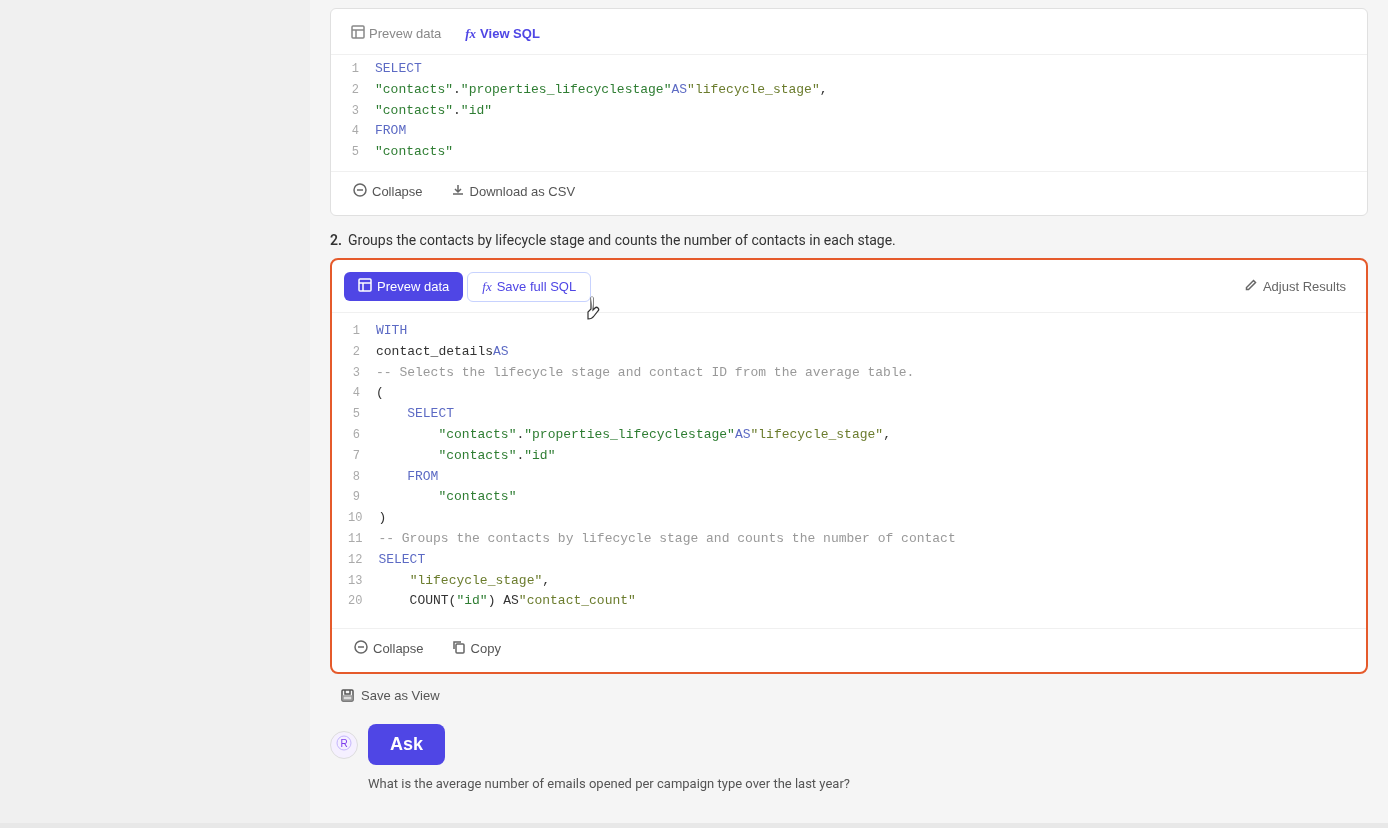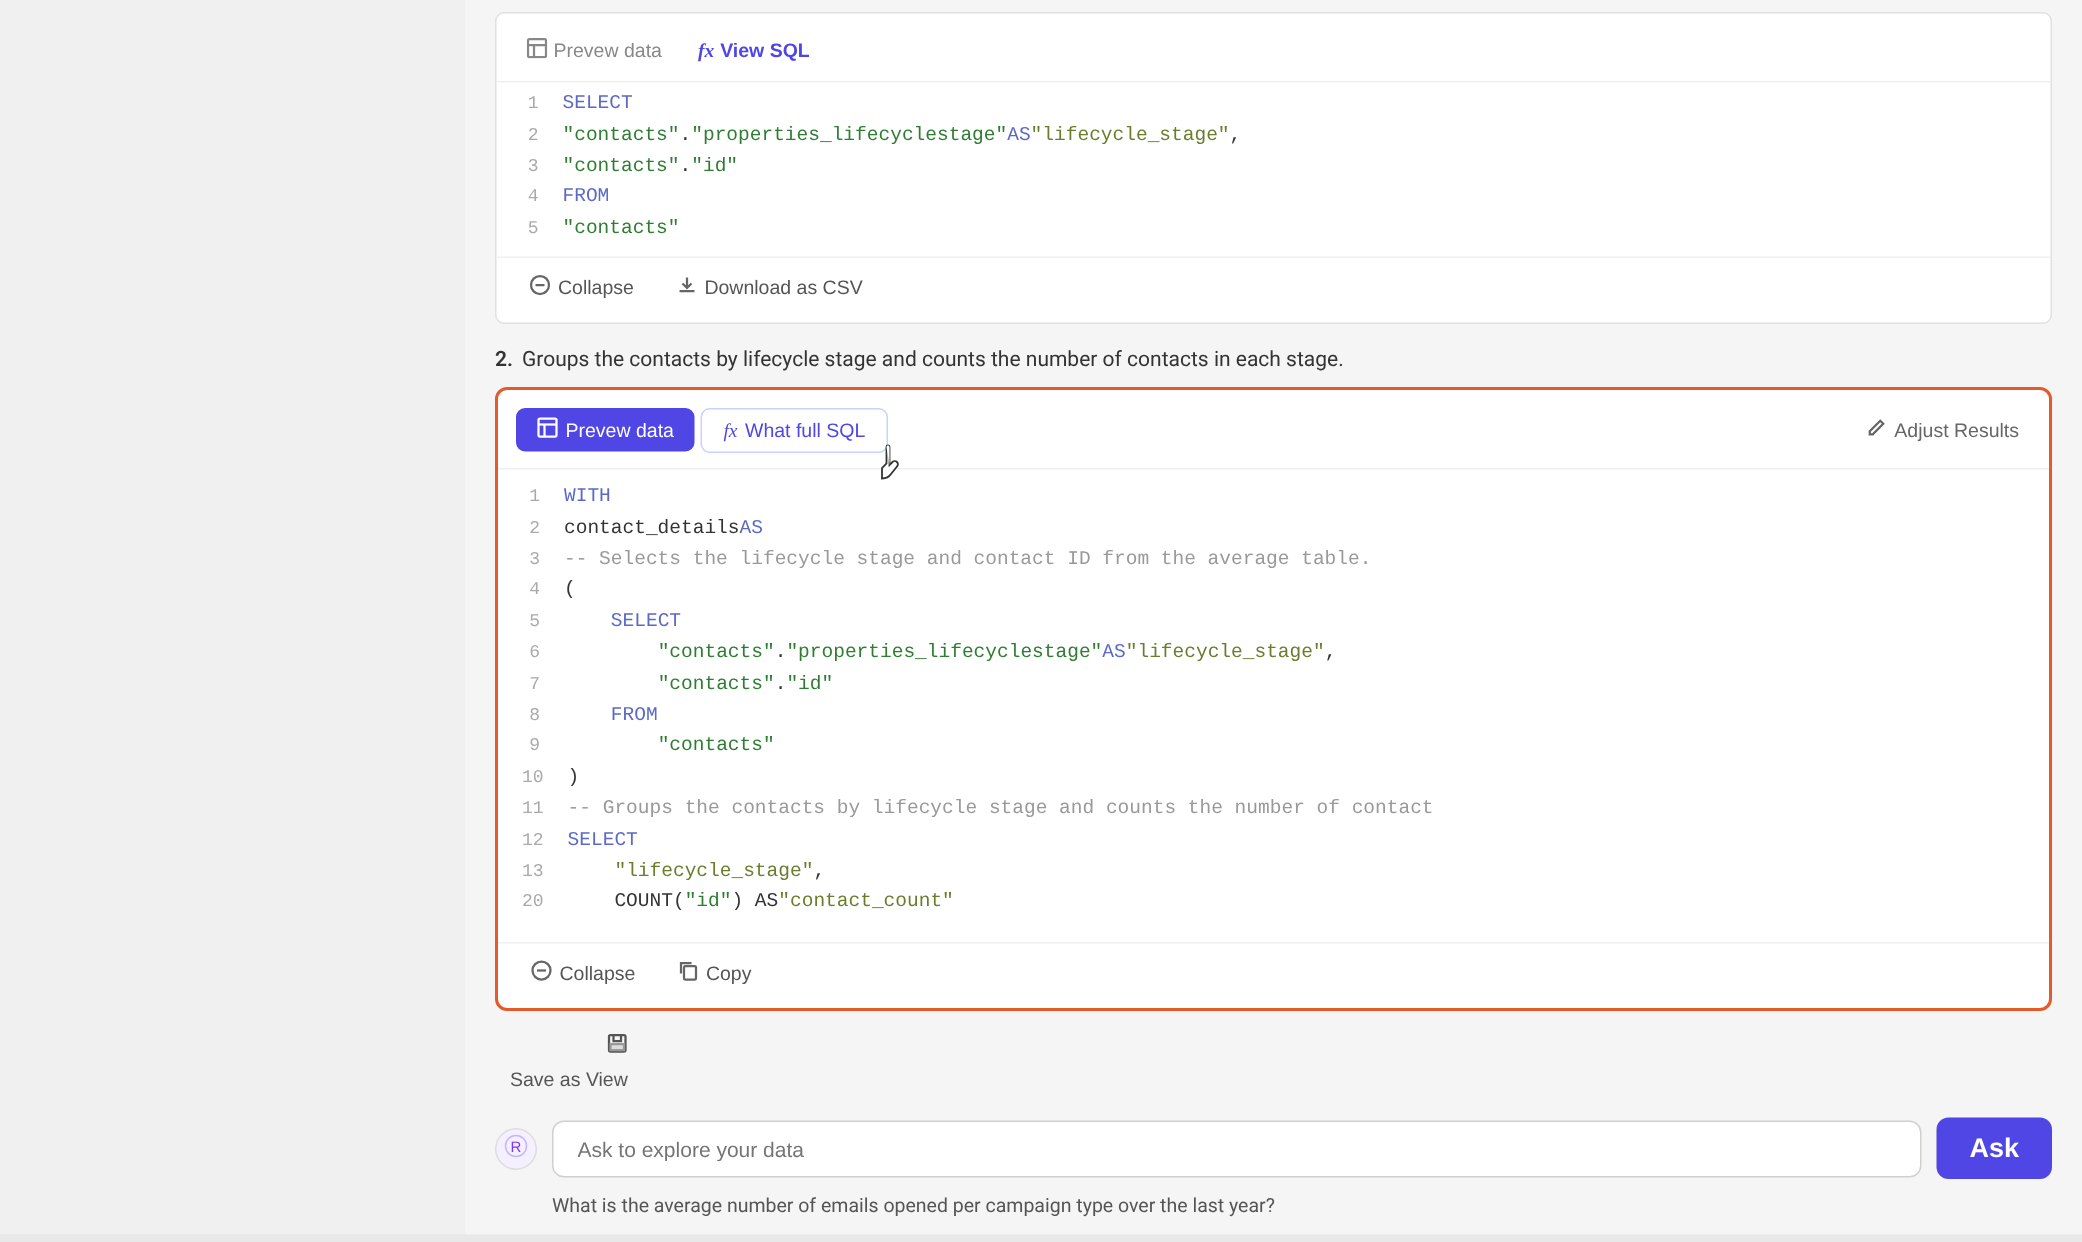--- a/index.html
+++ b/index.html
@@ -171,30 +171,29 @@
     .save-view-row {
       display: flex;
       align-items: center;
       gap: 8px;
       margin: 10px 0 0 0;
       padding-left: 4px;
     }
 
     .save-view-btn {
       display: flex;
-      align-items: flex-end;
+      align-items: flex-start;
       gap: 6px;
       background: none;
       border: none;
       color: #555;
       font-size: 13px;
       cursor: pointer;
       padding: 4px 6px;
       border-radius: 4px;
-      flex-direction: column;
     }
 
     
     .ask-area {
       display: flex;
       align-items: center;
       gap: 10px;
       margin: 14px 0 10px;
     }
 
@@ -358,21 +357,21 @@
                 <rect x="1" y="1" width="12" height="12" rx="1"></rect>
                 <line x1="1" y1="5" x2="13" y2="5"></line>
                 <line x1="5" y1="5" x2="5" y2="13"></line>
               </svg>
             </span>
             <span>Prevew data</span>
           </button>
 
           <button class="tab-btn tab-btn-sql-active" style="position:relative;">
             <span style="font-style:italic; font-family:Georgia,serif; font-size:13px; color:#4f46e5;">fx</span>
-            <span>What full SQL</span>
+            <span>Save full SQL</span>
           </button>
         </div>
         <button class="adjust-btn">
           <span>
             <svg width="14" height="14" viewBox="0 0 14 14" fill="none" stroke="#666" stroke-width="1.5">
               <path d="M9.5 2.5l2 2-7 7H2.5v-2l7-7z"></path>
             </svg>
           </span>
           <span>Adjust Results</span>
         </button>
@@ -509,21 +508,20 @@
 
     <div class="ask-area">
       <div class="r-avatar">
         <span>
           <svg width="16" height="16" viewBox="0 0 16 16" fill="none">
             <circle cx="8" cy="8" r="7" fill="#f5f0ff" stroke="#c4b5fd" stroke-width="1"></circle>
             <text x="8" y="12" text-anchor="middle" font-size="10" fill="#7c3aed" font-family="sans-serif">R</text>
           </svg>
         </span>
       </div>
-      <input class="ask-input" type="text" placeholder="Ask to explore your data" style="">
       <button class="ask-btn">
         <span>Ask</span>
       </button>
     </div>
 
     <div class="suggestion-text">
       <span>What is the average number of emails opened per campaign type over the last year?</span>
     </div>
 
   </div>

